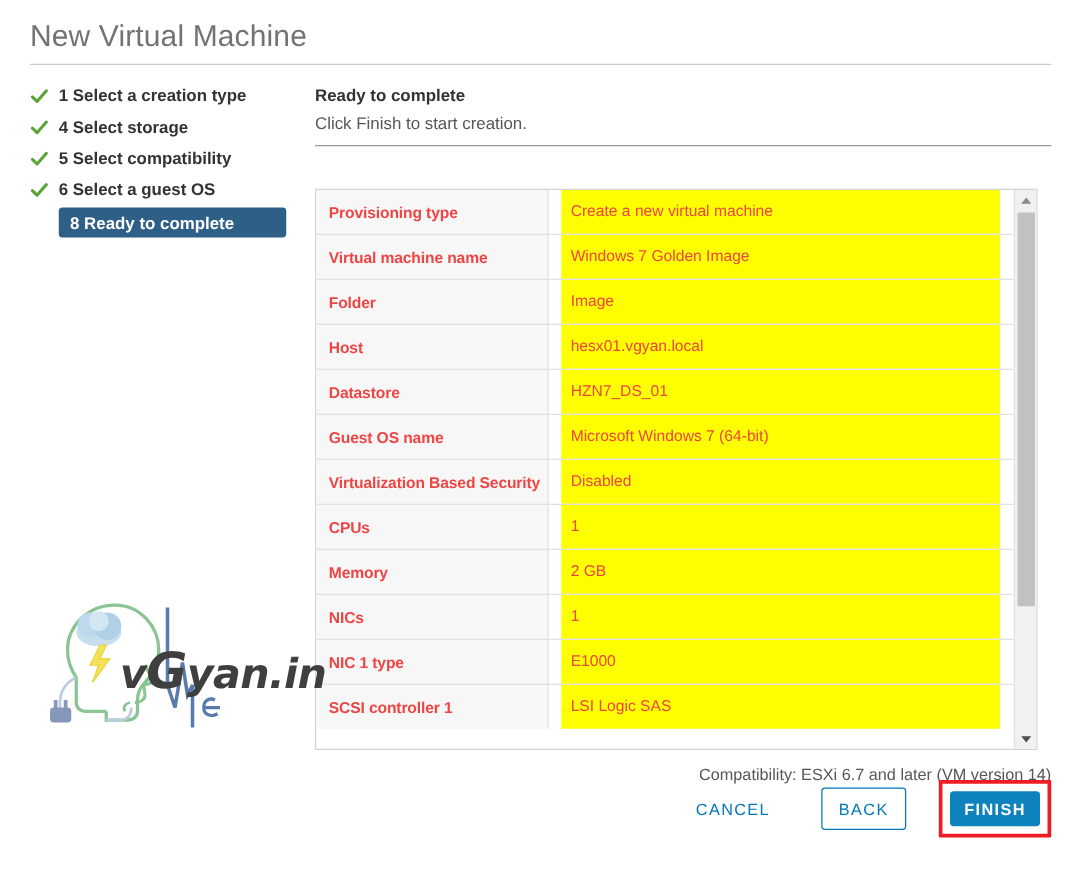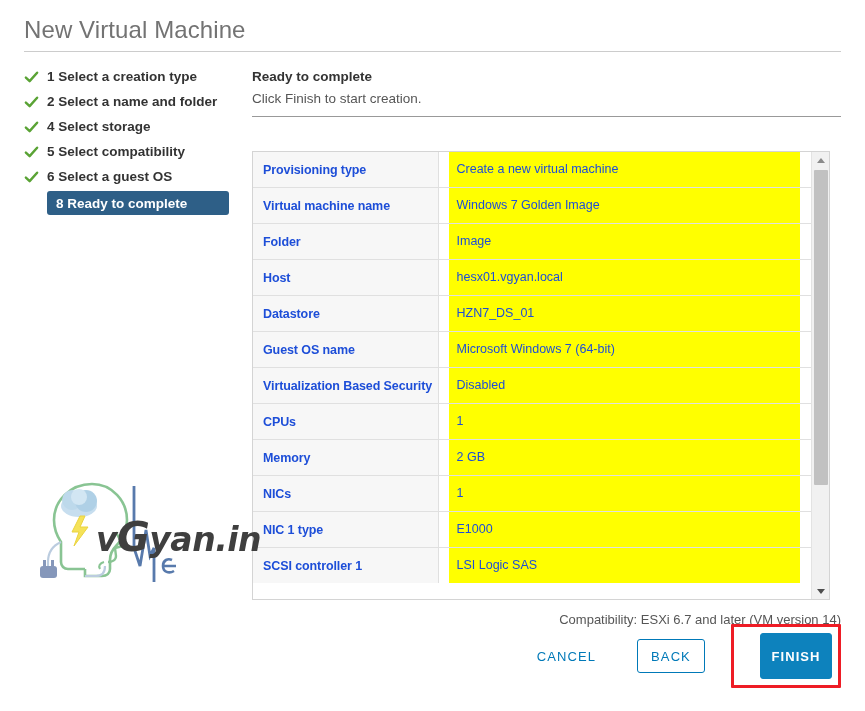--- a/index.html
+++ b/index.html
@@ -112,21 +112,21 @@
     border-collapse: collapse;
     width: 100%;
     table-layout: fixed;
   }
   table#summary td {
     height: 35px;
     border-bottom: 1px solid #e0e0e0;
     font-size: 12.5px;
     vertical-align: middle;
     padding: 0 0 0 10px;
-    color: #1d4ed8;
+    color: #ef4444;
   }
   table#summary tr:last-child td { border-bottom: none; }
   td.k {
     width: 185px;
     background: #f7f7f7;
     border-right: 1px solid #e0e0e0;
     font-weight: 600;
     color: #4a4a4a;
     letter-spacing: -0.1px;
   }
@@ -221,25 +221,24 @@
   #finish-wrap {
     position: relative;
     padding: 6px;
     border: 3px solid #ee1c25;
     border-radius: 1px;
   }
   #btn-finish {
     background: #0d82bd;
     border: 1px solid #0d82bd;
     color: #ffffff;
-    height: 46px;
+    height: 28px;
     width: 72px;
     font-weight: 600;
     display: block;
-    margin-left: 20px;
   }
 
   
   #logo {
     position: absolute;
     left: 30px; top: 470px;
     width: 215px; height: 120px;
     opacity: .92;
     pointer-events: none;
   }
@@ -263,26 +262,20 @@
 
   <div id="wiz-title">New Virtual Machine</div>
   <div id="title-rule"></div>
 
   <div id="steps">
       <div class="step">
         <svg class="tick" viewBox="0 0 16 16">
           <path d="M2 8.6 L6 12.4 L14 3.4" fill="none" stroke="#5aa335" stroke-width="2.6" stroke-linecap="round" stroke-linejoin="round"></path>
         </svg>
         <span class="step-label">1 Select a creation type</span>
-      </div>
-      <div class="step">
-        <svg class="tick" viewBox="0 0 16 16">
-          <path d="M2 8.6 L6 12.4 L14 3.4" fill="none" stroke="#5aa335" stroke-width="2.6" stroke-linecap="round" stroke-linejoin="round"></path>
-        </svg>
-        <span class="step-label">2 Select a name and folder</span>
       </div>
       <div class="step">
         <svg class="tick" viewBox="0 0 16 16">
           <path d="M2 8.6 L6 12.4 L14 3.4" fill="none" stroke="#5aa335" stroke-width="2.6" stroke-linecap="round" stroke-linejoin="round"></path>
         </svg>
         <span class="step-label">4 Select storage</span>
       </div>
       <div class="step">
         <svg class="tick" viewBox="0 0 16 16">
           <path d="M2 8.6 L6 12.4 L14 3.4" fill="none" stroke="#5aa335" stroke-width="2.6" stroke-linecap="round" stroke-linejoin="round"></path>

